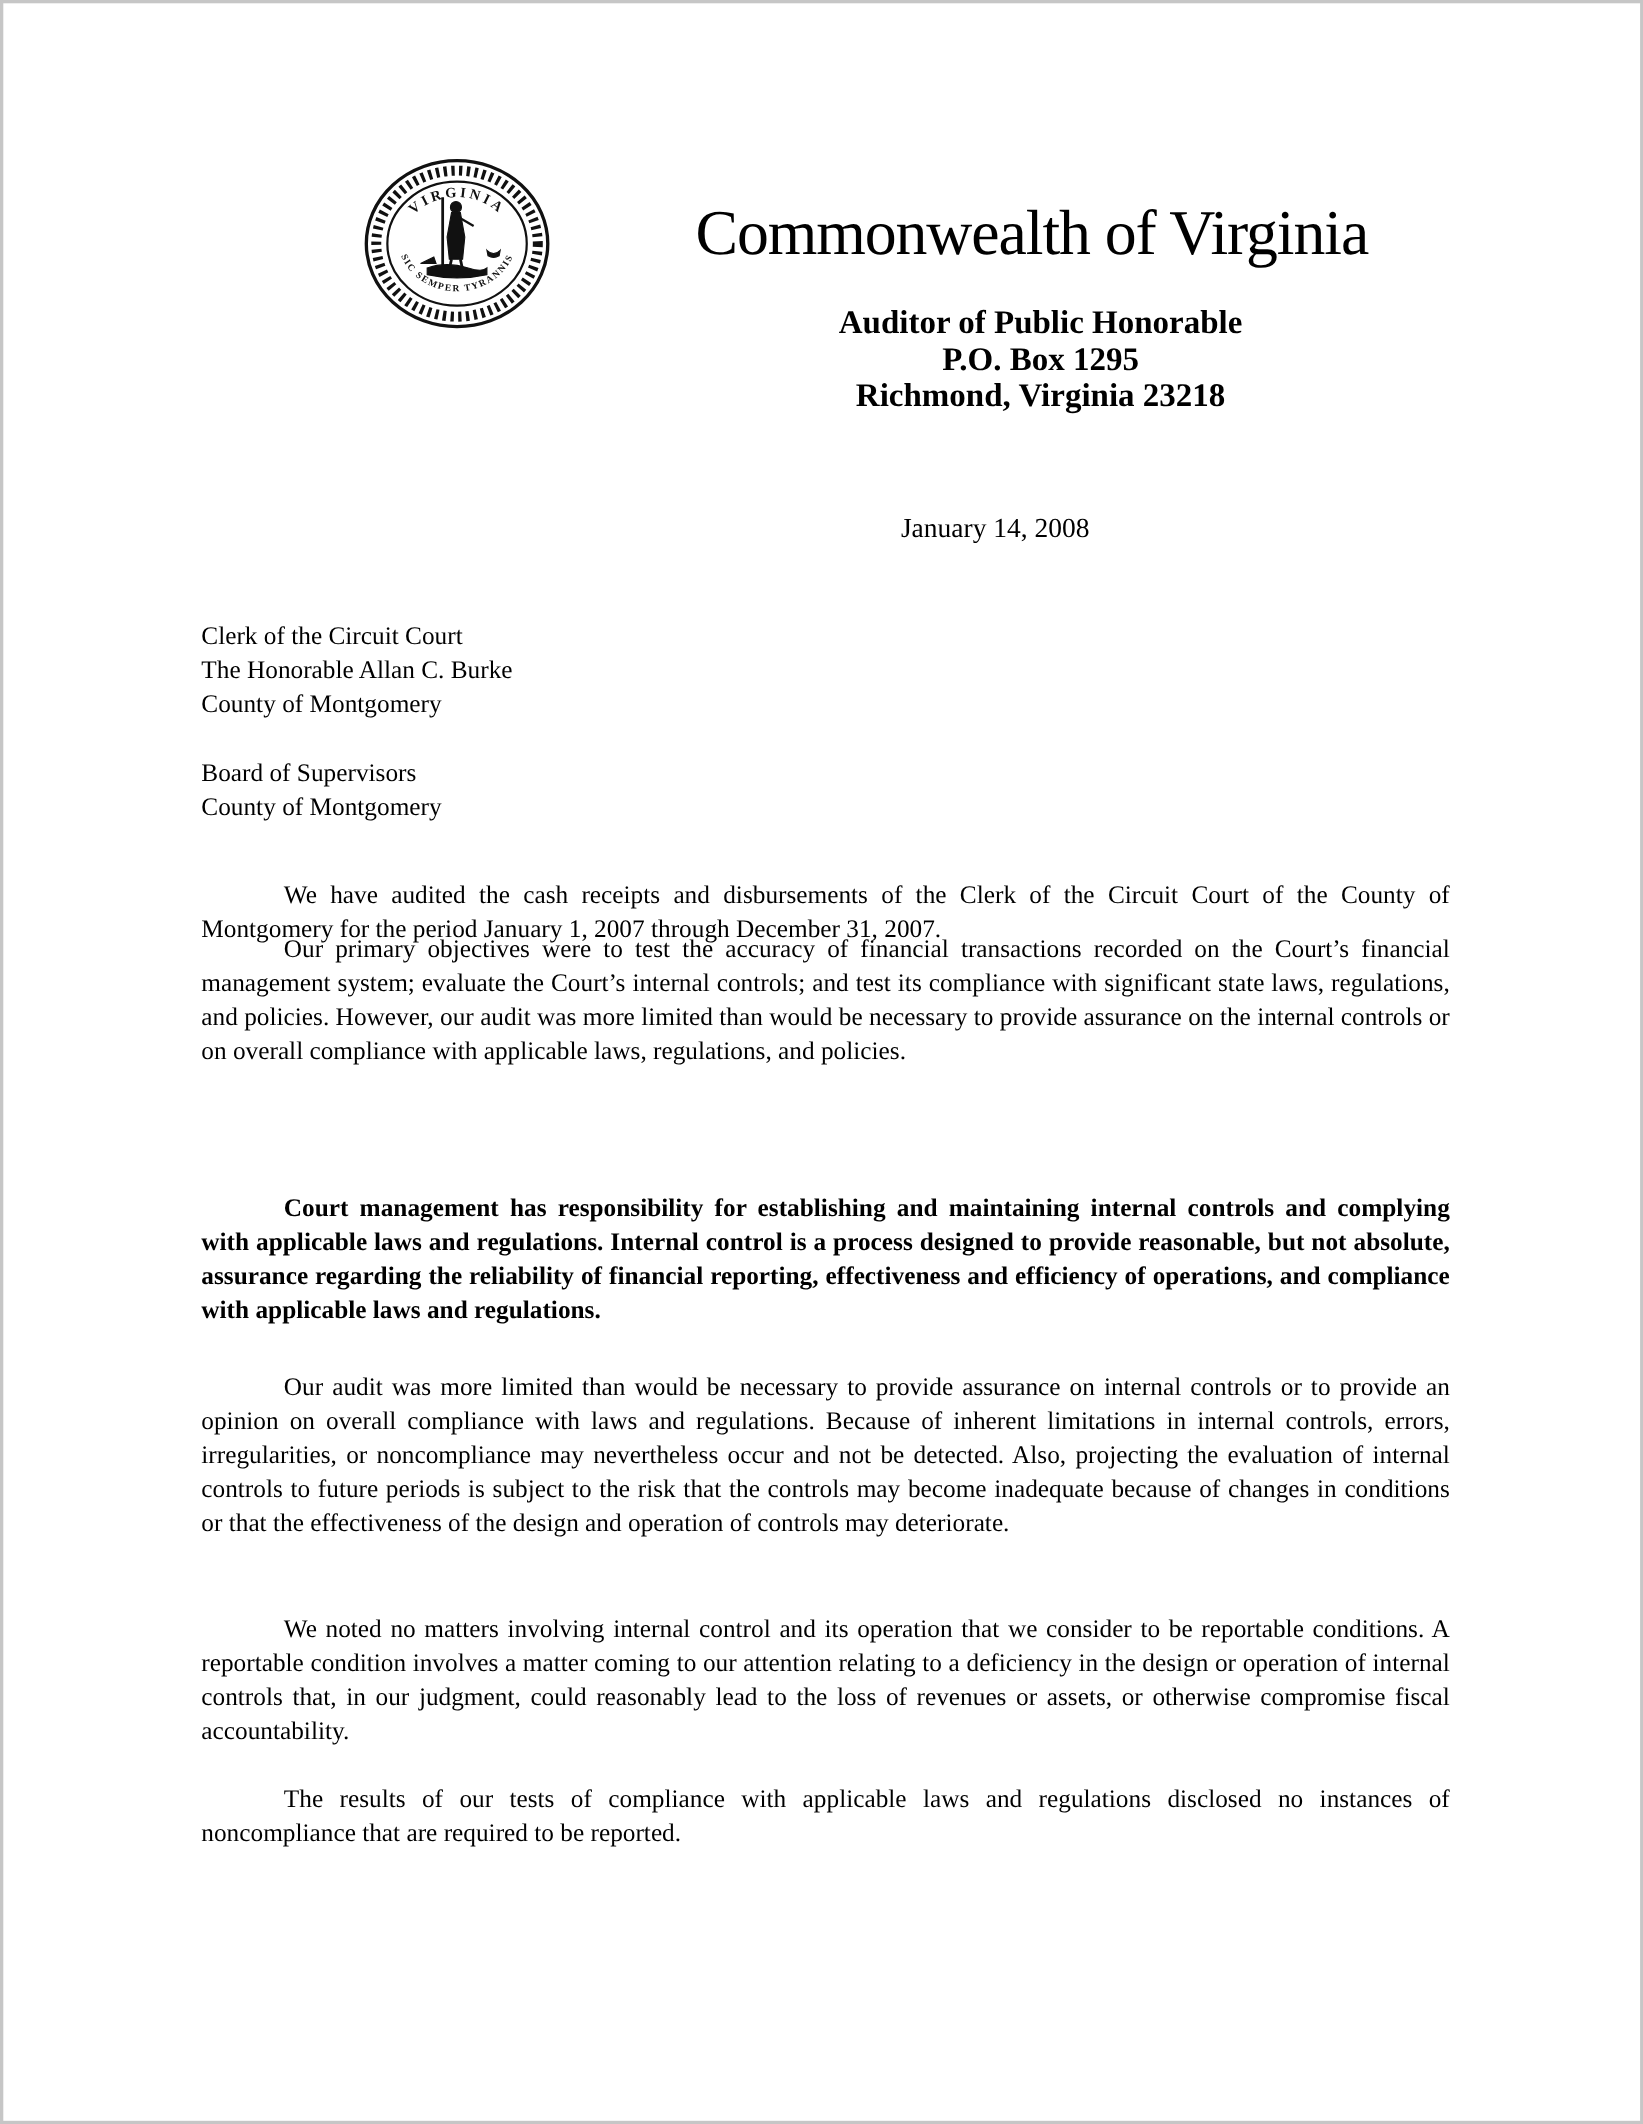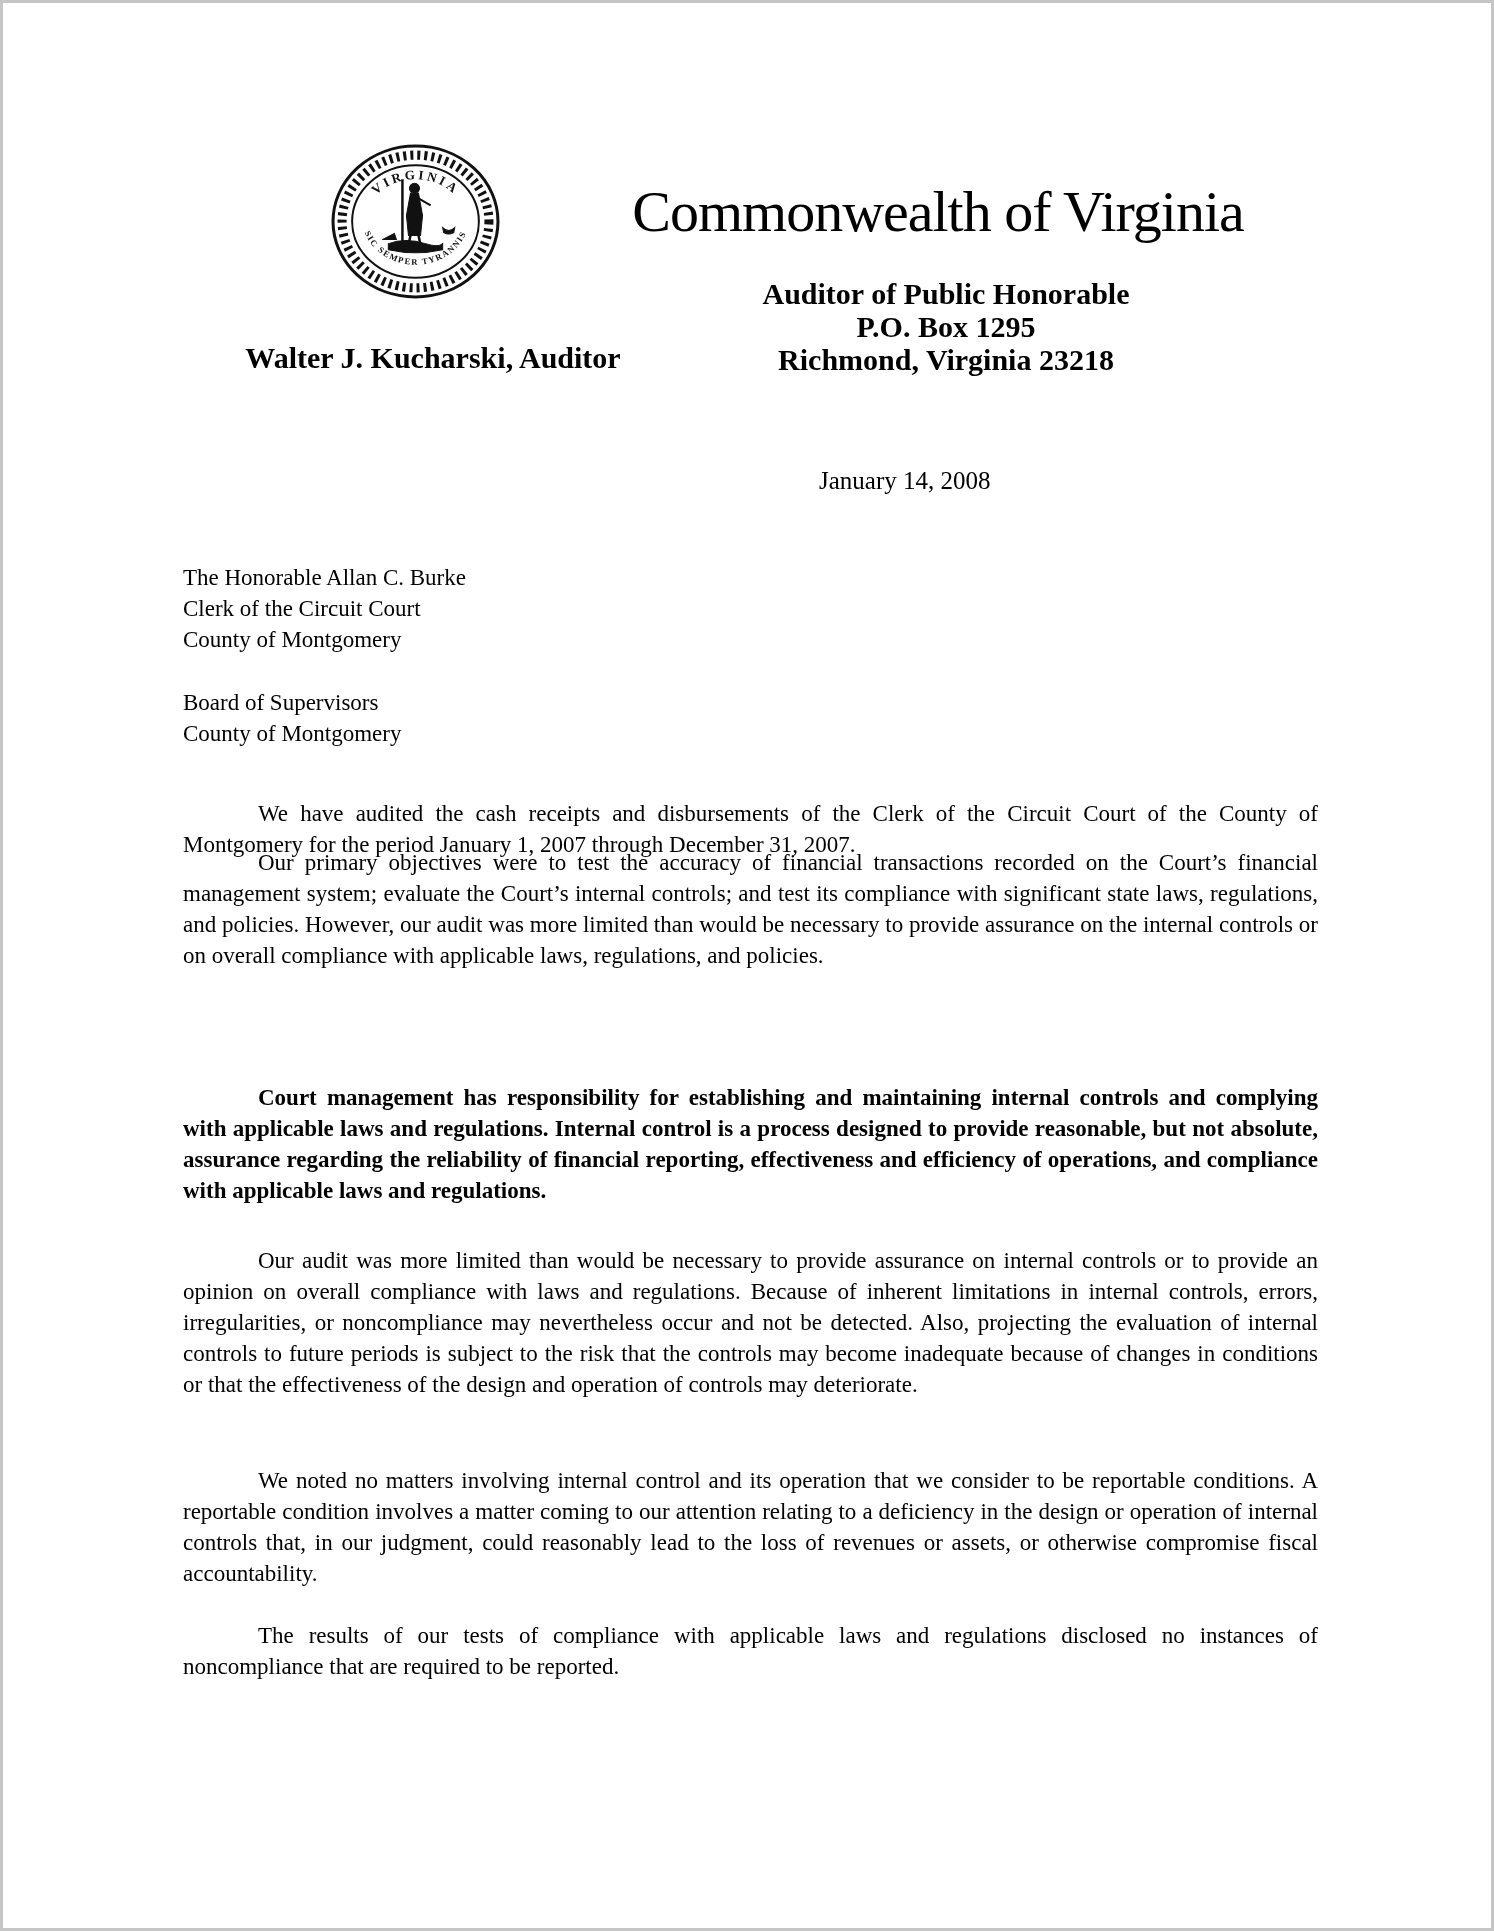--- a/index.html
+++ b/index.html
@@ -89,27 +89,26 @@
   </svg>
 
   <div class="abs masthead-title">Commonwealth of Virginia</div>
 
   <div class="abs office-block">
     <span class="rline">Auditor of Public Honorable</span>
     <span class="rline">P.O. Box 1295</span>
     <span class="rline">Richmond, Virginia 23218</span>
   </div>
 
-  <div class="abs official-line">Walter J. Kucharski, Auditor</div>
 
   <div class="abs date-line">January 14, 2008</div>
 
   <div class="abs recipient recipient-1">
+    <span class="rline">Clerk of the Circuit Court</span>
     <span class="rline">The Honorable Allan C. Burke</span>
-    <span class="rline">Clerk of the Circuit Court</span>
     <span class="rline">County of Montgomery</span>
   </div>
 
   <div class="abs recipient recipient-2">
     <span class="rline">Board of Supervisors</span>
     <span class="rline">County of Montgomery</span>
   </div>
 
   <p class="abs para p1">We have audited the cash receipts and disbursements of the Clerk of the Circuit Court of the County of Montgomery for the period January 1, 2007 through December 31, 2007.</p>
   <p class="abs para p2">Our primary objectives were to test the accuracy of financial transactions recorded on the Court’s financial management system; evaluate the Court’s internal controls; and test its compliance with significant state laws, regulations, and policies.  However, our audit was more limited than would be necessary to provide assurance on the internal controls or on overall compliance with applicable laws, regulations, and policies.</p>

